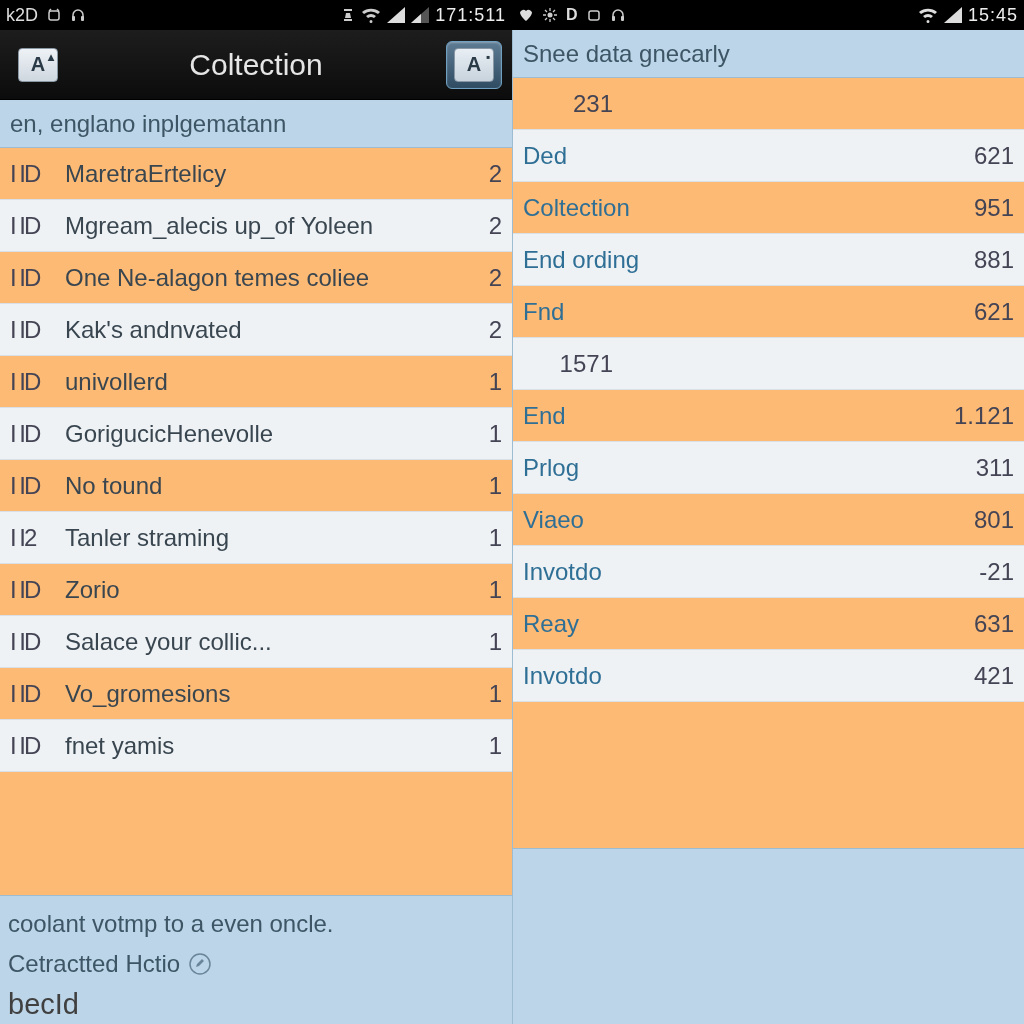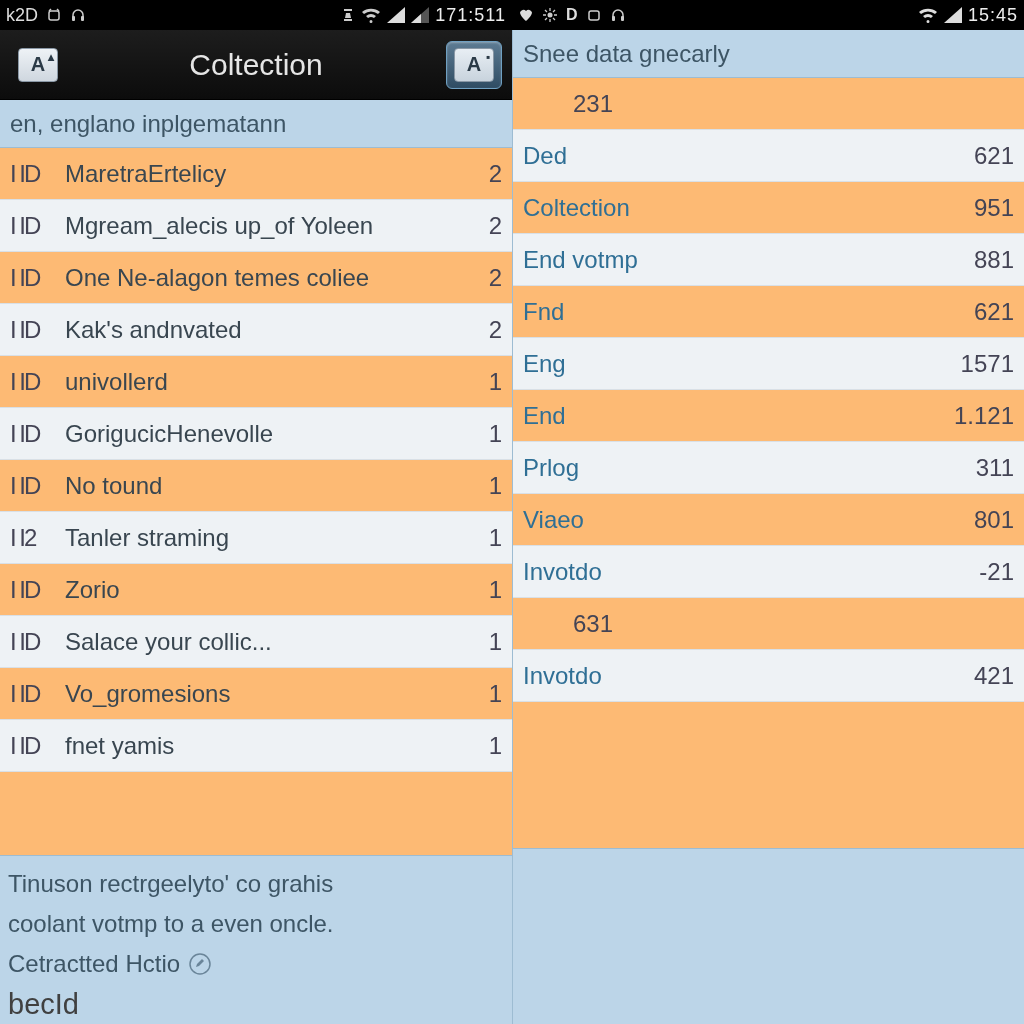--- a/index.html
+++ b/index.html
@@ -176,23 +176,20 @@
         </div>
         <div class="row stripe">
           <span class="idcol">I ID</span>
           <span class="labelcol">fnet yamis</span>
           <span class="countcol">1</span>
         </div>
       </div>
 
     <div class="bottom-panel">
       <div class="row-line">
-          <span>Tinuson rectrgeelyto' co grahis</span>
-        </div>
-      <div class="row-line">
           <span>coolant votmp to a even oncle.</span>
         </div>
       <div class="row-line">
         <span>Cetractted Hctio</span>
         <span class="edit-ico">
           <svg width="24" height="24" viewBox="0 0 24 24">
               <circle cx="12" cy="12" r="10" fill="none" stroke="#6a8599" stroke-width="1.5"></circle>
               <path d="M8 15l1-3 5-5 2 2-5 5-3 1z" fill="#6a8599"></path>
             </svg>
         </span>
@@ -257,48 +254,48 @@
         </div>
         <div class="row row-right stripe">
           <span class="labelcol">Ded</span>
           <span class="numcol">621</span>
         </div>
         <div class="row row-right">
           <span class="labelcol">Coltection</span>
           <span class="numcol">951</span>
         </div>
         <div class="row row-right stripe">
-          <span class="labelcol">End votmp</span>
+          <span class="labelcol">End ording</span>
           <span class="numcol">881</span>
         </div>
         <div class="row row-right">
           <span class="labelcol">Fnd</span>
           <span class="numcol">621</span>
         </div>
         <div class="row row-right stripe">
-          <span class="labelcol">Eng</span>
           <span class="numcol">1571</span>
         </div>
         <div class="row row-right">
           <span class="labelcol">End</span>
           <span class="numcol">1.121</span>
         </div>
         <div class="row row-right stripe">
           <span class="labelcol">Prlog</span>
           <span class="numcol">311</span>
         </div>
         <div class="row row-right">
           <span class="labelcol">Viaeo</span>
           <span class="numcol">801</span>
         </div>
         <div class="row row-right stripe">
           <span class="labelcol">Invotdo</span>
           <span class="numcol">-21</span>
         </div>
         <div class="row row-right">
+          <span class="labelcol">Reay</span>
           <span class="numcol">631</span>
         </div>
         <div class="row row-right stripe">
           <span class="labelcol">Invotdo</span>
           <span class="numcol">421</span>
         </div>
       </div>
 
     <div class="bottom-panel col-divider" style="min-height:176px"></div>
   </div>

